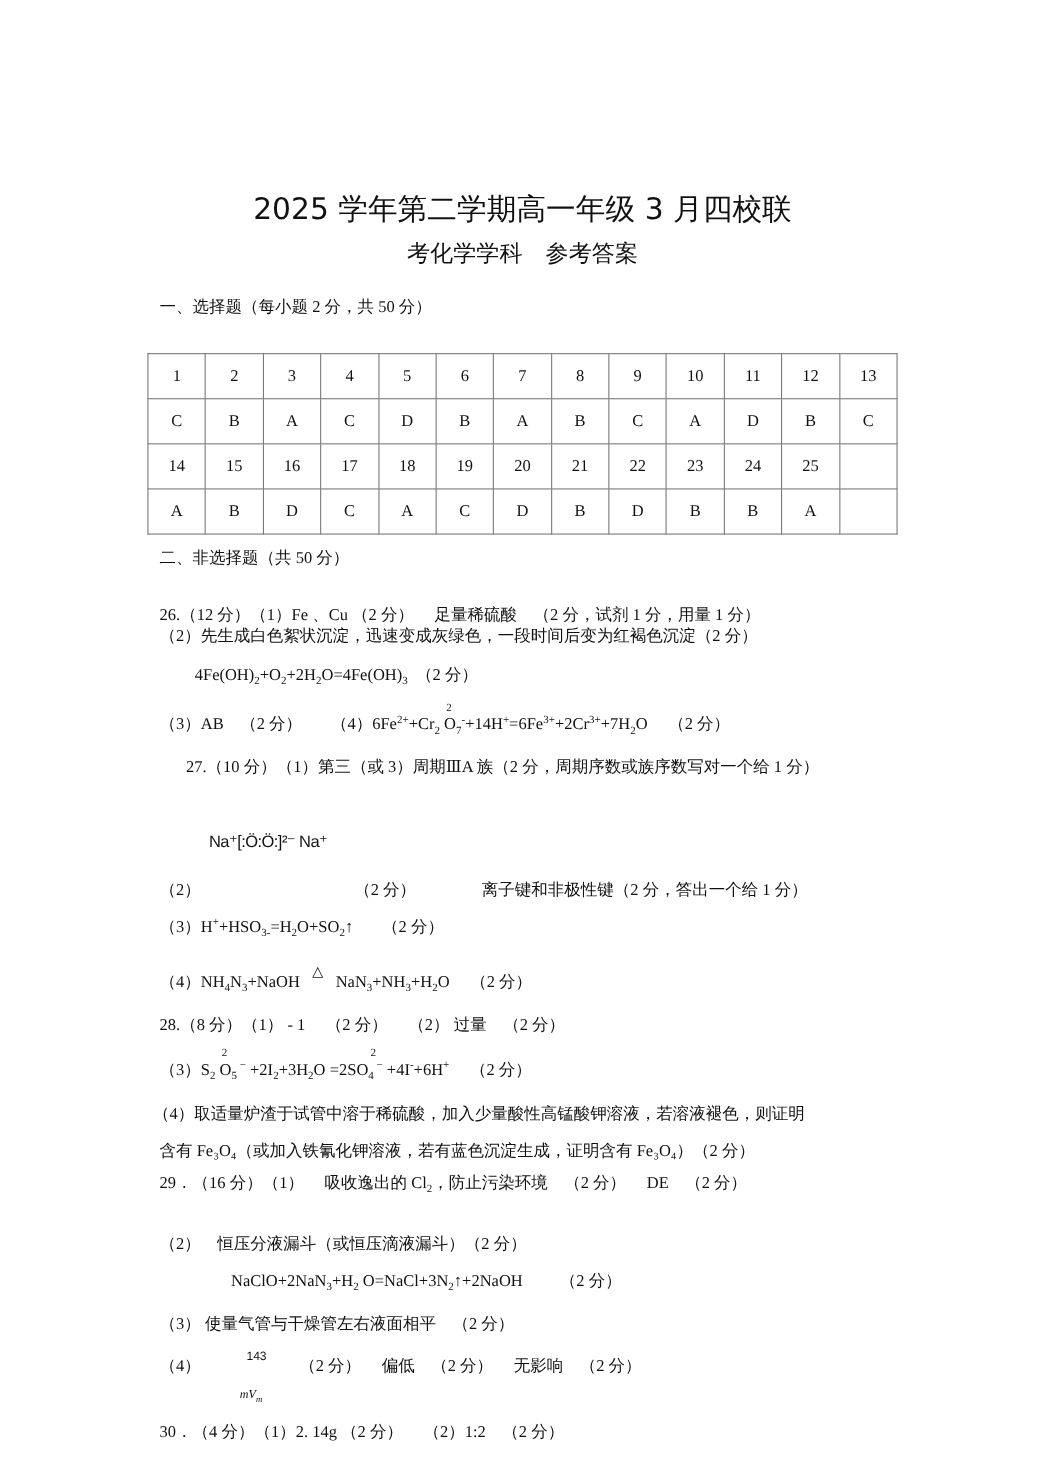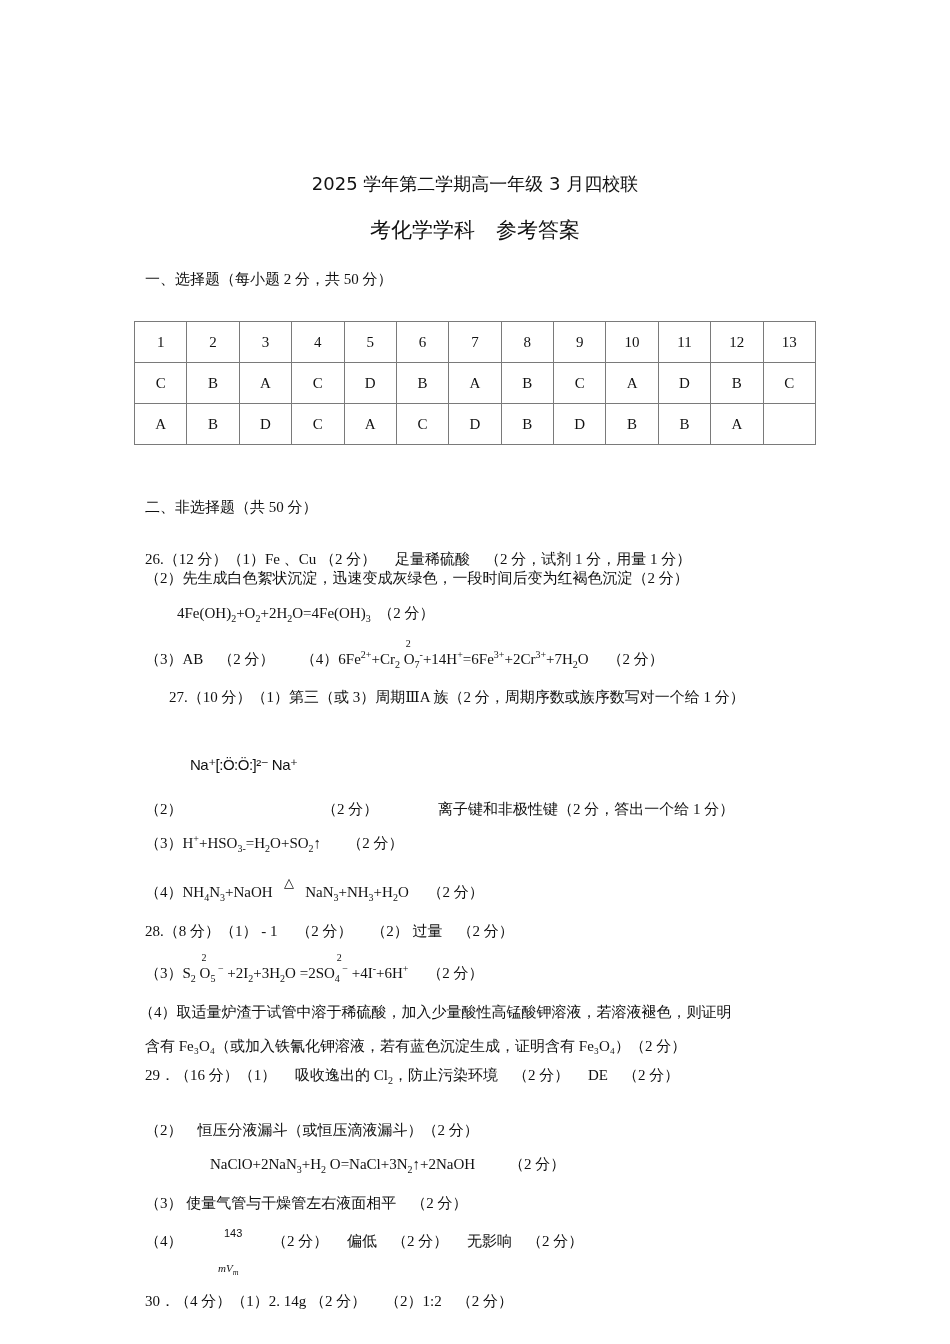--- a/index.html
+++ b/index.html
@@ -1,19 +1,19 @@
 <!DOCTYPE html>
 <html><head>
 <meta charset="utf-8">
 <style>
   html, body { margin: 0; padding: 0; background: #ffffff; }
   body { width: 950px; height: 1344px; position: relative; overflow: hidden;
          font-family: "Liberation Serif", "DejaVu Serif", serif; color: #111; }
   .abs { position: absolute; white-space: nowrap; }
-  .title1 { top: 172px; left: 0; width: 950px; text-align: center; font-size: 18px;
+  .title1 { top: 172px; left: 0; width: 950px; text-align: center; font-size: 27px;
             font-family: "DejaVu Sans", "Liberation Sans", sans-serif; }
   .title2 { top: 216px; left: 0; width: 950px; text-align: center; font-size: 21px;
             font-family: "DejaVu Sans", "Liberation Sans", sans-serif; }
   .line { font-size: 15px; }
   table.ans { position: absolute; top: 321px; left: 134px; width: 682px; border-collapse: collapse;
               font-size: 15px; table-layout: fixed; }
   table.ans td { border: 1px solid #7a7a7a; height: 40px; text-align: center; padding: 0; }
   sub, sup { font-size: 10px; }
   .stack { display: inline-block; position: relative; }
   .stack .top { position: absolute; top: -11px; left: 2px; font-size: 10px; }
@@ -53,20 +53,35 @@
         <td>C</td>
         <td>D</td>
         <td>B</td>
         <td>A</td>
         <td>B</td>
         <td>C</td>
         <td>A</td>
         <td>D</td>
         <td>B</td>
         <td>C</td>
+      </tr>
+      <tr>
+        <td>14</td>
+        <td>15</td>
+        <td>16</td>
+        <td>17</td>
+        <td>18</td>
+        <td>19</td>
+        <td>20</td>
+        <td>21</td>
+        <td>22</td>
+        <td>23</td>
+        <td>24</td>
+        <td>25</td>
+        <td></td>
       </tr>
       <tr>
         <td>A</td>
         <td>B</td>
         <td>D</td>
         <td>C</td>
         <td>A</td>
         <td>C</td>
         <td>D</td>
         <td>B</td>

